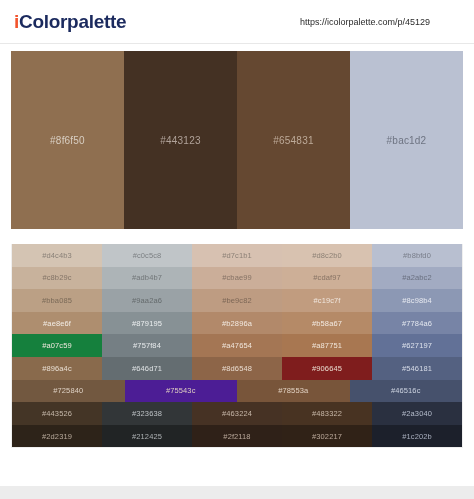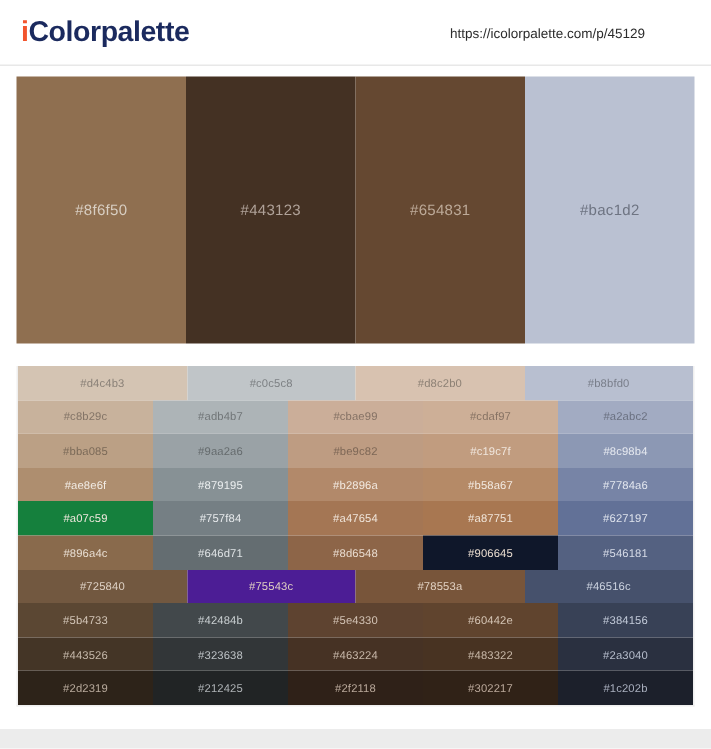--- a/index.html
+++ b/index.html
@@ -120,20 +120,23 @@
   </div>
 
 <div class="grid-wrap">
     <div class="grid-row">
       <div class="grid-cell" style="background: rgb(212, 196, 179);">
         <span class="shade-label" style="color: rgb(138, 129, 120);">#d4c4b3</span>
       </div>
       <div class="grid-cell" style="background: rgb(192, 197, 200);">
         <span class="shade-label" style="color: rgb(125, 129, 132);">#c0c5c8</span>
       </div>
+      <div class="grid-cell" style="background: rgb(215, 193, 177);">
+        <span class="shade-label" style="color: rgb(140, 128, 118);">#d7c1b1</span>
+      </div>
       <div class="grid-cell" style="background: rgb(216, 194, 176);">
         <span class="shade-label" style="color: rgb(141, 129, 117); text-align: right;">#d8c2b0</span>
       </div>
       <div class="grid-cell" style="background: rgb(184, 191, 208);">
         <span class="shade-label" style="color: rgb(121, 126, 138);">#b8bfd0</span>
       </div>
     </div>
     <div class="grid-row">
       <div class="grid-cell" style="background: rgb(200, 178, 156);">
         <span class="shade-label" style="color: rgb(131, 116, 103);">#c8b29c</span>
@@ -205,21 +208,21 @@
     <div class="grid-row">
       <div class="grid-cell" style="background: rgb(137, 106, 76);">
         <span class="shade-label" style="color: rgb(232, 222, 210);">#896a4c</span>
       </div>
       <div class="grid-cell" style="background: rgb(100, 109, 113);">
         <span class="shade-label" style="color: rgb(223, 227, 229);">#646d71</span>
       </div>
       <div class="grid-cell" style="background: rgb(141, 101, 72);">
         <span class="shade-label" style="color: rgb(233, 220, 208);">#8d6548</span>
       </div>
-      <div class="grid-cell" style="background: #0f172a;">
+      <div class="grid-cell" style="background: #7f1d1d;">
         <span class="shade-label" style="color: rgb(233, 220, 207);">#906645</span>
       </div>
       <div class="grid-cell" style="background: rgb(84, 97, 129);">
         <span class="shade-label" style="color: rgb(214, 219, 231);">#546181</span>
       </div>
     </div>
     <div class="grid-row">
       <div class="grid-cell" style="background: rgb(114, 88, 64);">
         <span class="shade-label" style="color: rgb(222, 209, 196);">#725840</span>
       </div>
@@ -227,37 +230,20 @@
         <span class="shade-label" style="color: rgb(223, 207, 194);">#75543c</span>
       </div>
       <div class="grid-cell" style="background: rgb(120, 85, 58);">
         <span class="shade-label" style="color: rgb(224, 208, 193);">#78553a</span>
       </div>
       <div class="grid-cell" style="background: rgb(70, 81, 108);">
         <span class="shade-label" style="color: rgb(204, 211, 224);">#46516c</span>
       </div>
     </div>
     <div class="grid-row">
-      <div class="grid-cell" style="background: rgb(91, 71, 51);">
-        <span class="shade-label" style="color: rgb(210, 197, 183);">#5b4733</span>
-      </div>
-      <div class="grid-cell" style="background: rgb(66, 72, 75);">
-        <span class="shade-label" style="color: rgb(201, 207, 209);">#42484b</span>
-      </div>
-      <div class="grid-cell" style="background: rgb(94, 67, 48);">
-        <span class="shade-label" style="color: rgb(211, 195, 181);">#5e4330</span>
-      </div>
-      <div class="grid-cell" style="background: rgb(96, 68, 46);">
-        <span class="shade-label" style="color: rgb(212, 196, 180);">#60442e</span>
-      </div>
-      <div class="grid-cell" style="background: rgb(56, 65, 86);">
-        <span class="shade-label" style="color: rgb(194, 202, 217);">#384156</span>
-      </div>
-    </div>
-    <div class="grid-row">
       <div class="grid-cell" style="background: rgb(68, 53, 38);">
         <span class="shade-label" style="color: rgb(197, 184, 170);">#443526</span>
       </div>
       <div class="grid-cell" style="background: rgb(50, 54, 56);">
         <span class="shade-label" style="color: rgb(188, 193, 196);">#323638</span>
       </div>
       <div class="grid-cell" style="background: rgb(70, 50, 36); align-items: center;">
         <span class="shade-label" style="color: rgb(198, 182, 168);">#463224</span>
       </div>
       <div class="grid-cell" style="background: rgb(72, 51, 34);">

